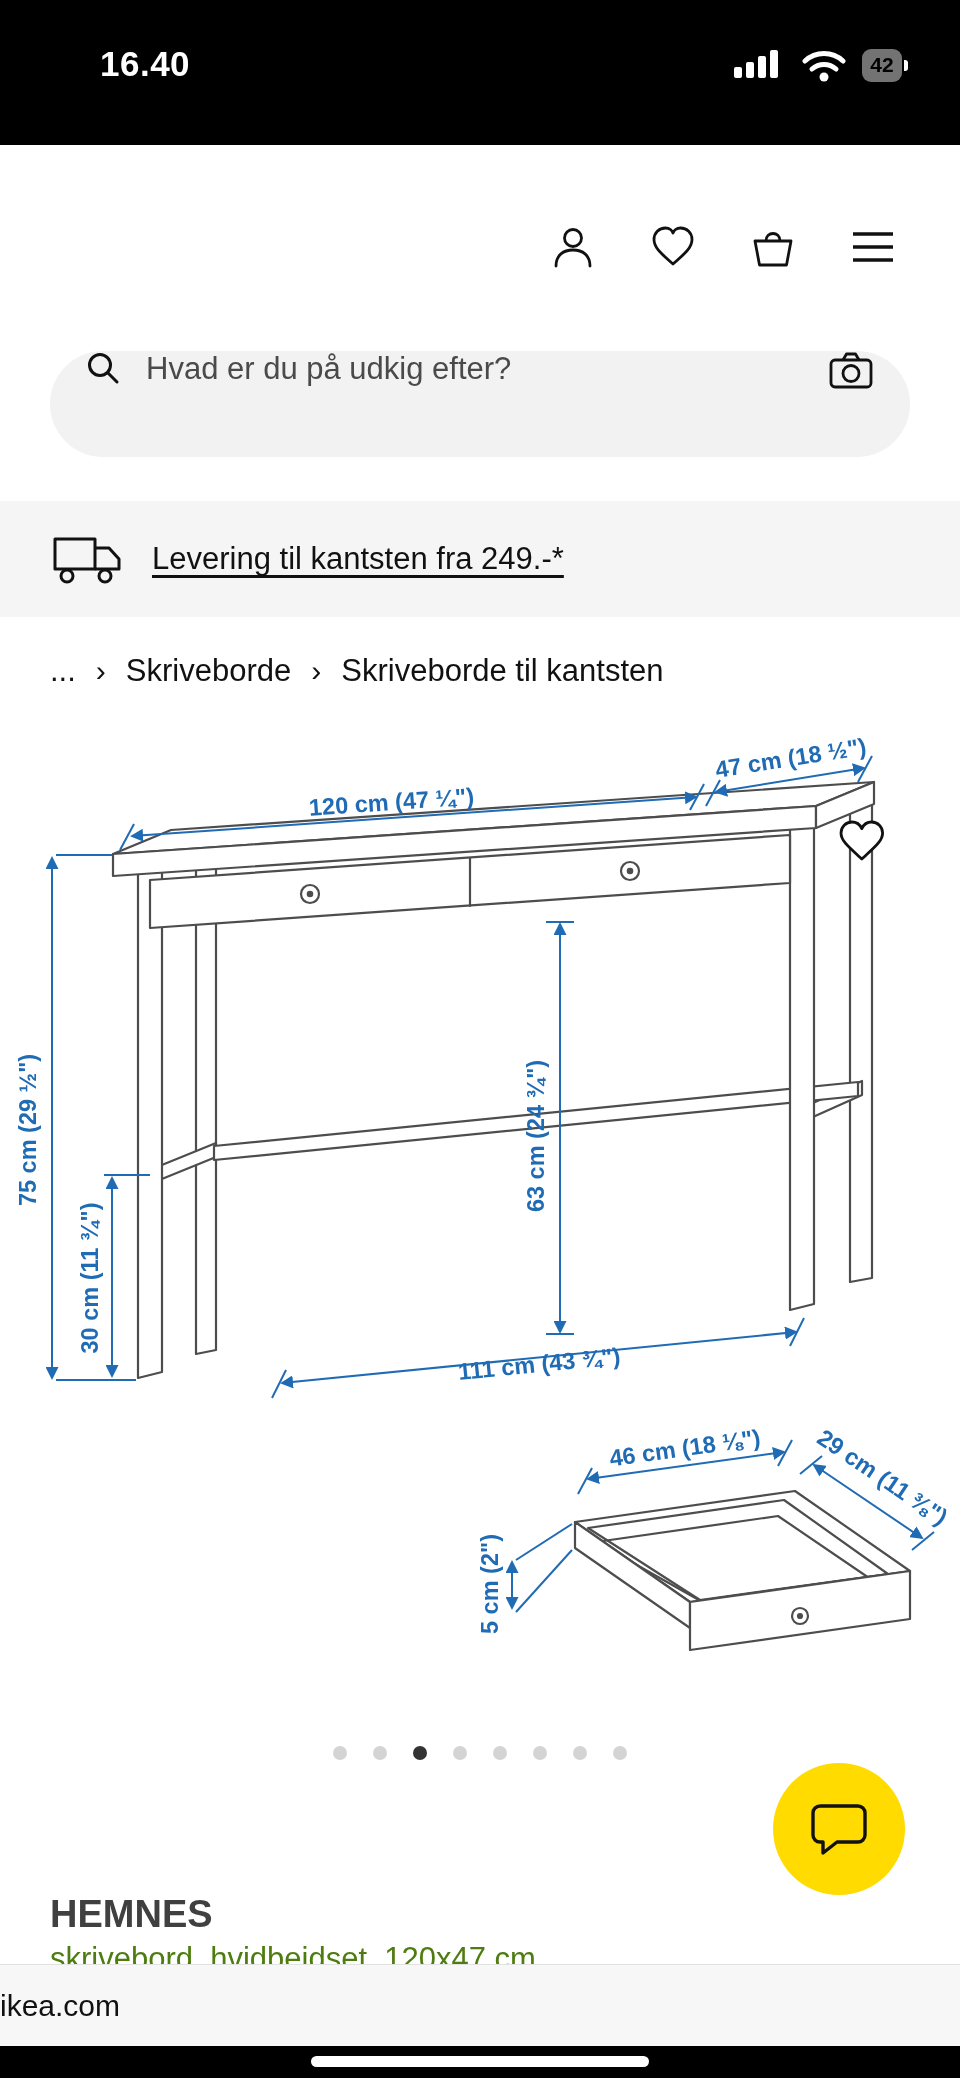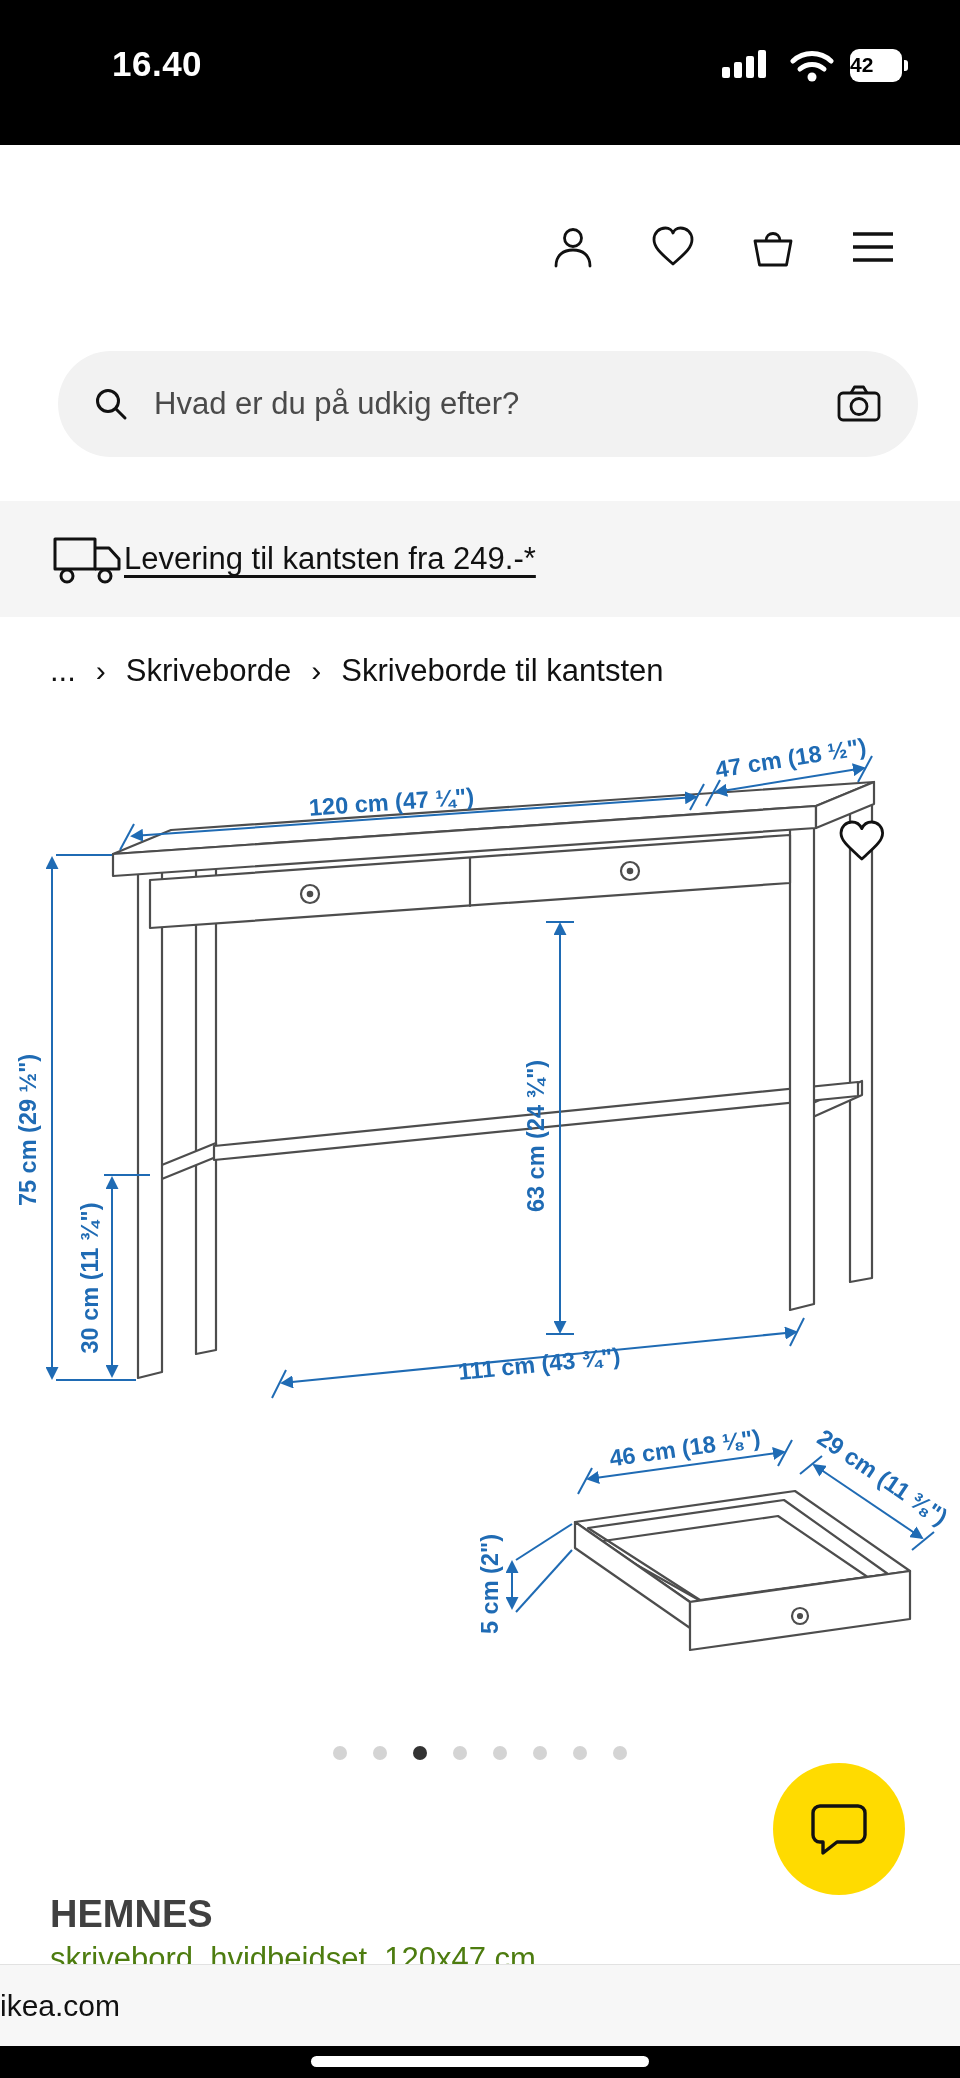--- a/index.html
+++ b/index.html
@@ -1,43 +1,43 @@
 <!DOCTYPE html>
 <html><head>
 <meta charset="utf-8">
 <style>
   * { margin:0; padding:0; box-sizing:border-box; }
   body { background:#888; font-family:"Liberation Sans", sans-serif; }
   .page { position:relative; width:960px; height:2078px; background:#fff; margin:0 auto; overflow:hidden; }
 
   
   .status-bar { position:absolute; top:0; left:0; width:960px; height:145px; background:#000; color:#fff; }
-  .status-time { position:absolute; left:100px; top:44px; font-size:35px; font-weight:bold; letter-spacing:0.5px;margin-left:12px; }
+  .status-time { position:absolute; left:100px; top:44px; font-size:35px; font-weight:bold; letter-spacing:0.5px; }
   .status-icons { position:absolute; right:58px; top:48px; display:flex; align-items:center; gap:16px; }
-  .battery { position:relative; width:52px; height:33px; background:#ffffff; border-radius:9px; display:flex; align-items:center; justify-content:flex-start; }
+  .battery { position:relative; width:40px; height:33px; background:#737373; border-radius:9px; display:flex; align-items:center; justify-content:center; }
   .battery-num { color:#000; font-size:21px; font-weight:bold; }
   .battery-nub { position:absolute; right:-6px; top:11px; width:4px; height:11px; background:#fff; border-radius:0 3px 3px 0; }
 
   
   .header { position:absolute; top:145px; left:0; width:960px; height:185px; background:#fff; }
   .logo { position:absolute; left:50px; top:47px; width:240px; height:110px; background:#0058a3; display:flex; align-items:center; justify-content:center; }
   .logo-oval { width:216px; height:86px; background:#ffdb00; border-radius:50%; display:flex; align-items:center; justify-content:center; }
   .logo-text { color:#0058a3; font-size:54px; font-weight:bold; font-style:italic; letter-spacing:1px; line-height:1; }
   .logo-reg { font-size:16px; vertical-align:top; font-style:normal; }
   .header-icons { position:absolute; top:79px; right:64px; display:flex; align-items:center; gap:54px; }
   .hicon { width:46px; height:46px; display:block; cursor:pointer; }
 
   
-  .search { position:absolute; top:351px; left:58px; width:860px; height:106px; background:#f2f2f2; border-radius:53px; display:flex; align-items:center; padding:0 36px; }
+  .search { position:absolute; top:351px; left:50px; width:860px; height:106px; background:#f2f2f2; border-radius:53px; display:flex; align-items:flex-start; padding:0 36px; }
   .search input { flex:1; margin-left:26px; border:none; background:transparent; outline:none; font-size:31px; color:#111; font-family:"Liberation Sans", sans-serif; }
   .search input::placeholder { color:#4a4a4a; opacity:1; }
 
   
   .banner { position:absolute; top:501px; left:0; width:960px; height:116px; background:#f5f5f5; display:flex; align-items:center; padding:0 52px; }
-  .banner-link { font-size:31px; color:#111; text-decoration:underline; text-underline-offset:6px; cursor:pointer; }
+  .banner-link { margin-left:28px; font-size:31px; color:#111; text-decoration:underline; text-underline-offset:6px; cursor:pointer; }
 
   
   .breadcrumb { position:absolute; top:653px; left:50px; display:flex; align-items:center; gap:20px; font-size:31px; color:#111; }
   .crumb { cursor:pointer; }
   .crumb-sep { color:#111; font-size:30px; }
 
   
   .figure { position:absolute; top:722px; left:0; width:960px; height:1020px; }
   .figure svg { display:block; width:960px; height:1020px; }
   .dim-label { font-family:"Liberation Sans", sans-serif; font-size:23.5px; font-weight:bold; fill:#1f6bb4; text-anchor:middle; }

